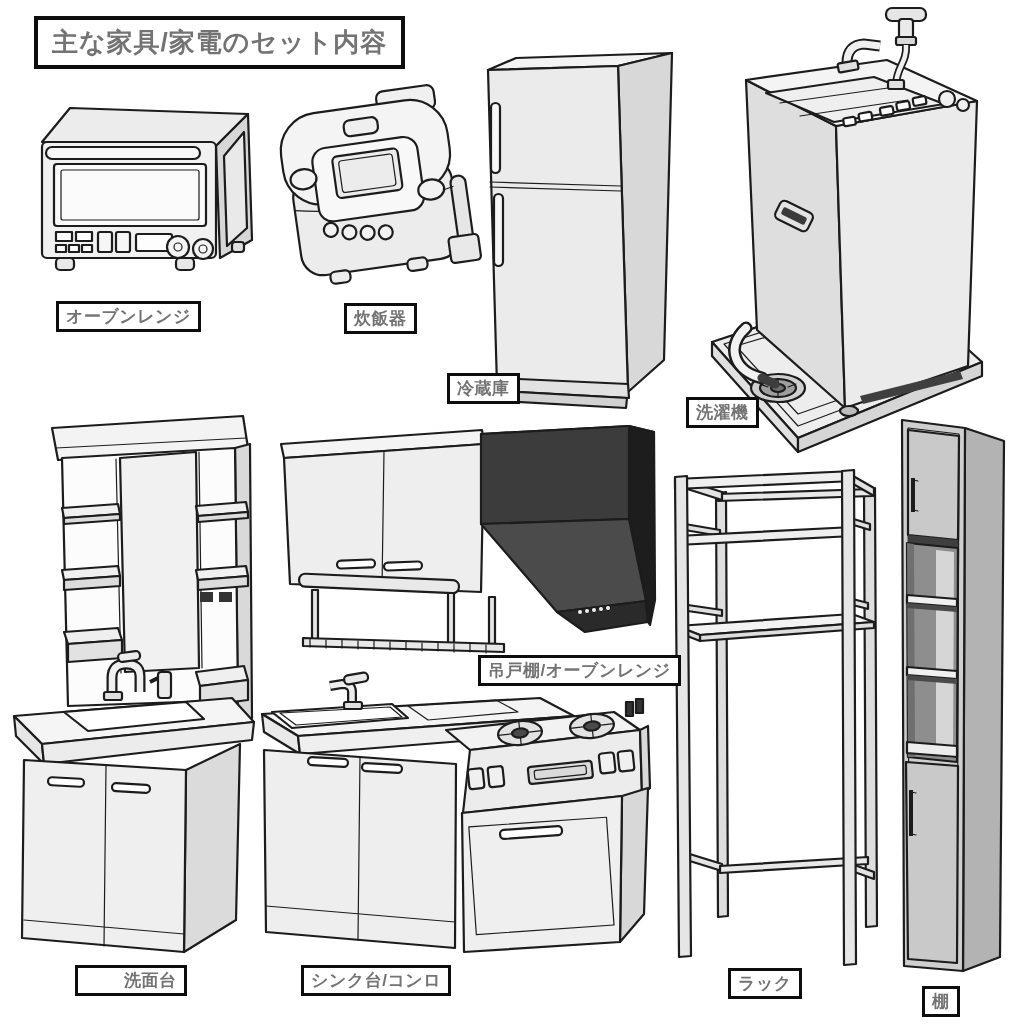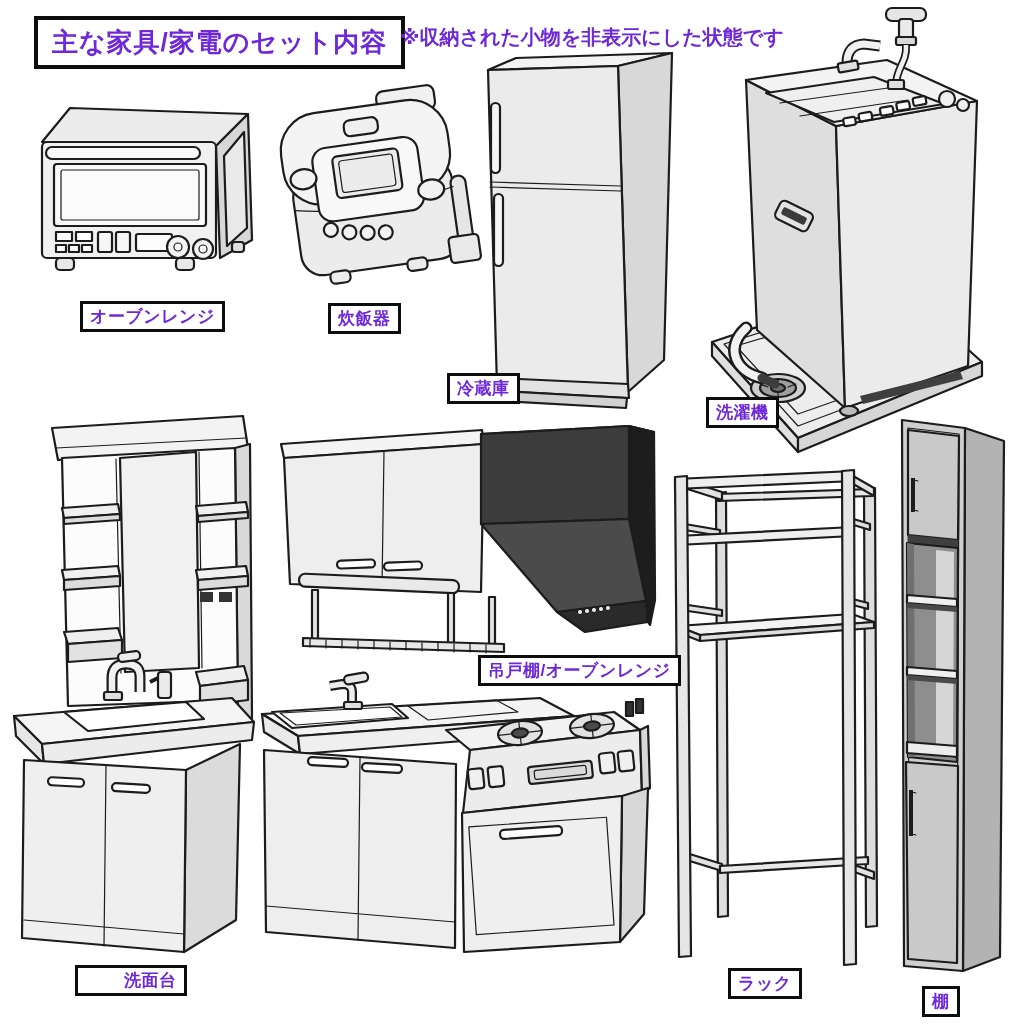--- a/index.html
+++ b/index.html
@@ -1,17 +1,17 @@
 <!DOCTYPE html>
 <html><head>
 <meta charset="utf-8">
 <style>
   html,body{margin:0;padding:0;background:#ffffff;}
   .page{position:relative;width:1024px;height:1024px;background:#ffffff;overflow:hidden;
-        font-family:"Liberation Sans","DejaVu Sans",sans-serif;color:#6d28d9;}
+        font-family:"Liberation Sans","DejaVu Sans",sans-serif;color:#737373;}
   .art{position:absolute;left:0;top:0;}
   .title-box{position:absolute;left:34px;top:16px;border:4px solid #0d0d0d;background:#fff;
              padding:5px 14px;font-size:26px;font-weight:bold;letter-spacing:1px;white-space:nowrap;}
   .note{position:absolute;left:400px;top:24px;font-size:20px;font-weight:bold;white-space:nowrap;}
   .item-label{position:absolute;border:3px solid #0d0d0d;background:#fff;padding:2px 7px;
               font-size:17px;font-weight:bold;letter-spacing:0.5px;white-space:nowrap;line-height:1.25;}
   
   .s{stroke:#1c1c1c;stroke-width:2.2;stroke-linejoin:round;stroke-linecap:round;}
   .ln{stroke:#1c1c1c;stroke-width:1.2;fill:none;stroke-linejoin:round;stroke-linecap:round;}
 </style>
@@ -292,24 +292,24 @@
     <polygon fill="#4a4a4a" points="907,675 957,679 957,684 907,680"></polygon>
     <polygon class="s" fill="#ededed" points="907,742 957,746 957,757 907,753"></polygon>
 
     <polygon class="s" fill="#c9c9c9" points="906,762 958,766 957,963 908,959"></polygon>
     <path fill="none" stroke="#1c1c1c" stroke-width="4" d="M911,790 L911,836"></path>
     <path class="ln" d="M911,792 l5,1 M911,834 l5,1"></path>
   </g>
 </svg>
 
 <div class="title-box">主な家具/家電のセット内容</div>
-<div class="note">※収納された小物を非表示にした状態です</div>
-
-<div class="item-label" style="left:80px;top:301px;text-align:center;">オーブンレンジ</div>
-<div class="item-label" style="left:328px;top:303px;">炊飯器</div>
+
+<div class="item-label" style="left:56px;top:301px;text-align:center;">オーブンレンジ</div>
+<div class="item-label" style="left:344px;top:303px;">炊飯器</div>
 <div class="item-label" style="left:447px;top:373px;">冷蔵庫</div>
-<div class="item-label" style="left:686px;top:397px;margin-left:20px;">洗濯機</div>
+<div class="item-label" style="left:686px;top:397px;">洗濯機</div>
 <div class="item-label" style="left:478px;top:655px;">吊戸棚/オーブンレンジ</div>
 <div class="item-label" style="left:75px;top:965px;padding-left:46px;">洗面台</div>
+<div class="item-label" style="left:301px;top:965px;">シンク台/コンロ</div>
 <div class="item-label" style="left:728px;top:968px;">ラック</div>
 <div class="item-label" style="left:922px;top:986px;">棚</div>
 
 </div>
 
 </body></html>

